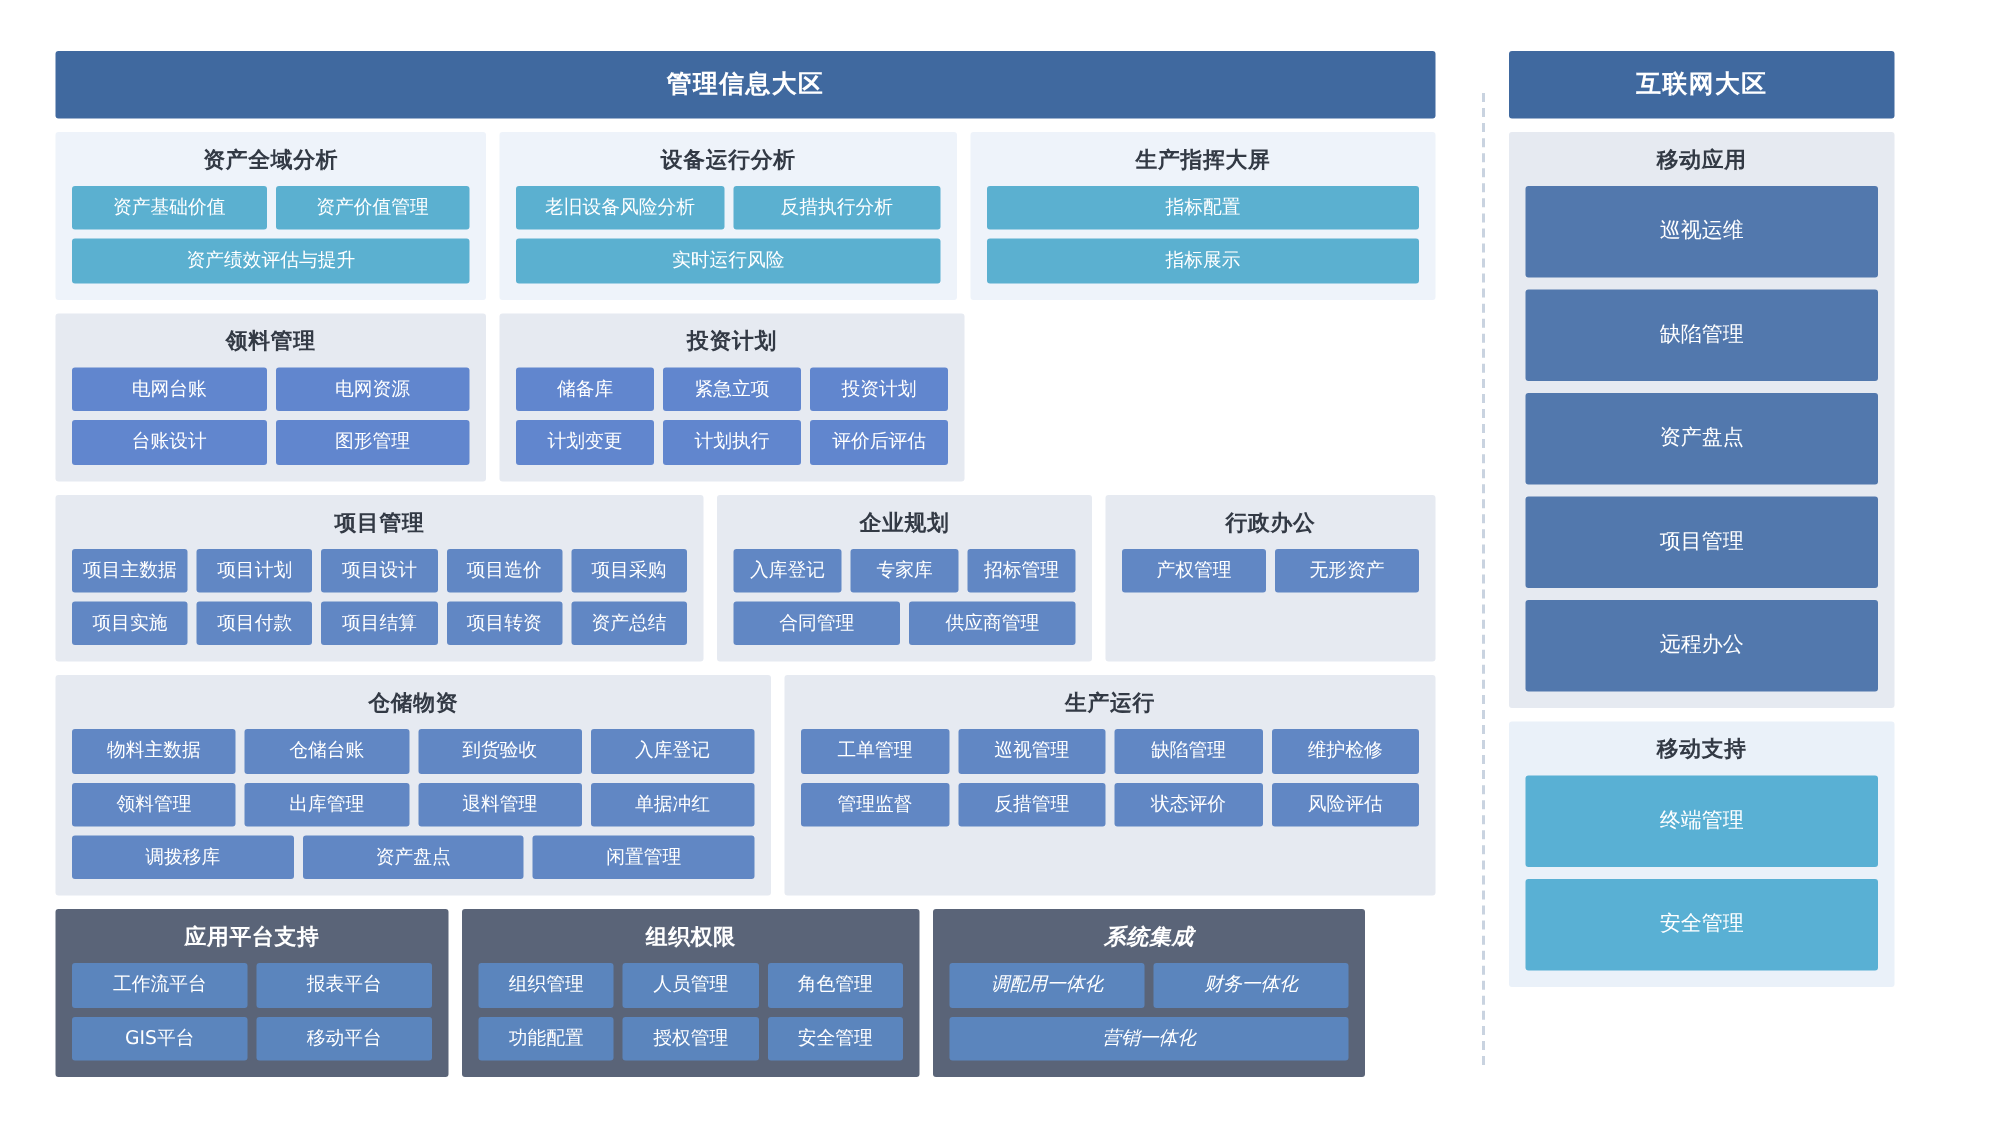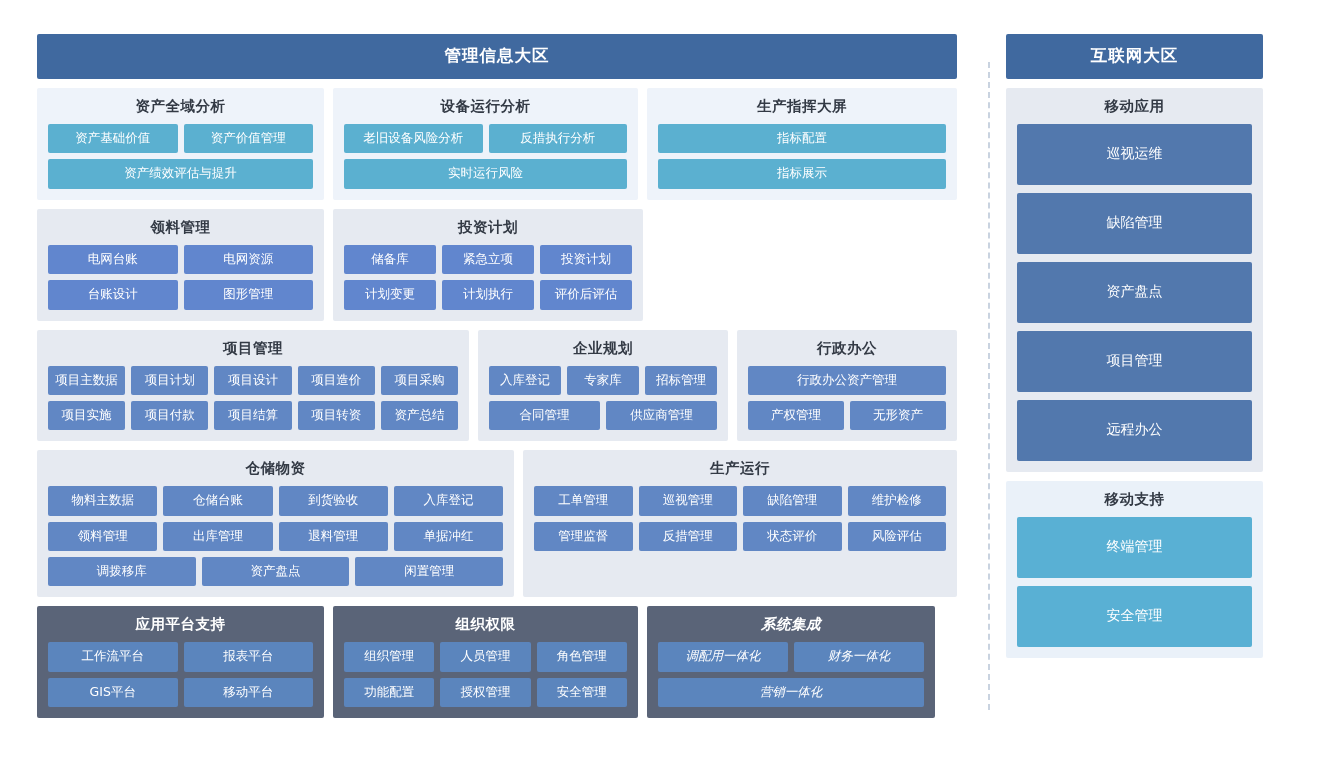--- a/index.html
+++ b/index.html
@@ -204,23 +204,20 @@
               <div class="btn blue-soft">招标管理</div>
             </div>
             <div class="btn-row">
               <div class="btn blue-soft">合同管理</div>
               <div class="btn blue-soft">供应商管理</div>
             </div>
           </div>
           <div class="panel grey" style="width: 220px;">
             <div class="panel-title">行政办公</div>
             <div class="btn-row">
-              <div class="btn blue-soft">行政办公资产管理</div>
-            </div>
-            <div class="btn-row">
               <div class="btn blue-soft">产权管理</div>
               <div class="btn blue-soft">无形资产</div>
             </div>
           </div>
         </div>
         <div class="row">
           <div class="panel grey" style="width: 477px;">
             <div class="panel-title">仓储物资</div>
             <div class="btn-row">
               <div class="btn blue-soft">物料主数据</div>
@@ -250,21 +247,21 @@
             </div>
             <div class="btn-row">
               <div class="btn blue-soft">管理监督</div>
               <div class="btn blue-soft">反措管理</div>
               <div class="btn blue-soft">状态评价</div>
               <div class="btn blue-soft">风险评估</div>
             </div>
           </div>
         </div>
         <div class="row">
-          <div class="panel dark" style="width: 287px;">
+          <div class="panel dark" style="width: 262px;">
             <div class="panel-title">应用平台支持</div>
             <div class="btn-row">
               <div class="btn slate">工作流平台</div>
               <div class="btn slate">报表平台</div>
             </div>
             <div class="btn-row">
               <div class="btn slate">GIS平台</div>
               <div class="btn slate">移动平台</div>
             </div>
           </div>

